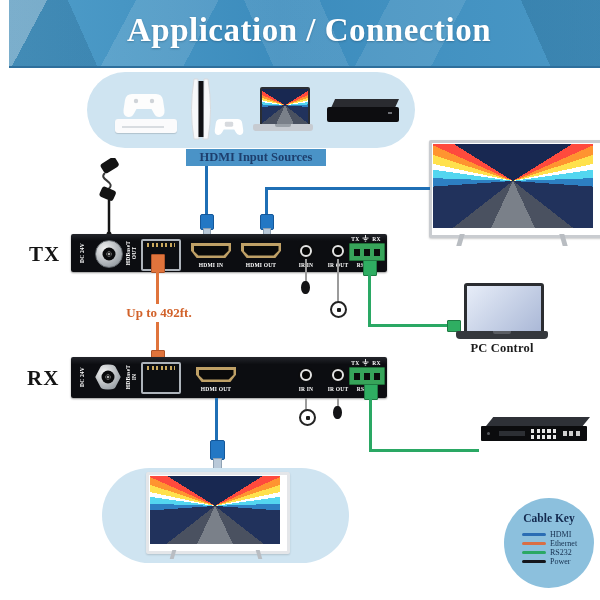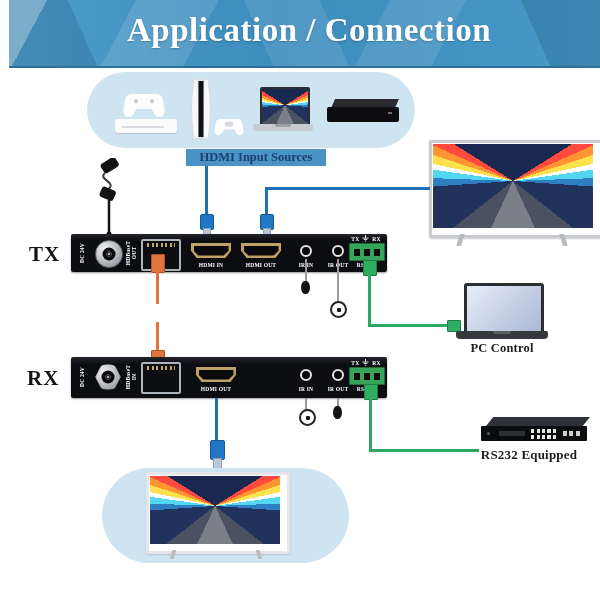--- a/index.html
+++ b/index.html
@@ -199,20 +199,21 @@
 
   <div class="abs wire" style="left:296px;top:259px;width:1.5px;height:23px;"></div>
   <div class="abs ir-bud" style="left:292px;top:281px;width:9px;height:13px;"></div>
   <div class="abs wire" style="left:328px;top:259px;width:1.5px;height:43px;"></div>
   <div class="abs ir-eye" style="left:321px;top:301px;width:13px;height:13px;">
       <span></span>
     </div>
 
   <div class="abs rj-plug" style="left:142px;top:254px;width:12px;height:17px;"></div>
   <div class="abs c-orange" style="left:147px;top:271px;width:3px;height:33px;"></div>
+  <div class="abs orange-label" style="left:100px;top:305px;width:100px;">Up to 492ft.</div>
   <div class="abs c-orange" style="left:147px;top:322px;width:3px;height:30px;"></div>
   <div class="abs rj-plug" style="left:142px;top:350px;width:12px;height:16px;"></div>
 
   <div class="abs grn-plug" style="left:354px;top:260px;width:12px;height:14px;"></div>
   <div class="abs c-green" style="left:358.5px;top:274px;width:3px;height:52px;"></div>
   <div class="abs c-green" style="left:358.5px;top:324px;width:84px;height:3px;"></div>
   <div class="abs grn-plug" style="left:438px;top:320px;width:12px;height:10px;"></div>
 
   <div class="abs" style="left:455px;top:283px;width:74px;height:48px;border:3px solid #2b2d31;border-radius:3px 3px 0 0;background:linear-gradient(135deg,#e7edf8,#a9b7d6);"></div>
   <div class="abs" style="left:447px;top:331px;width:92px;height:8px;background:#35383d;border-radius:2px 2px 4px 4px;">
@@ -283,23 +284,33 @@
   <div class="abs c-green" style="left:359.5px;top:449px;width:110px;height:3px;"></div>
 
   <div class="abs" style="left:477px;top:417px;width:104px;height:9px;background:#2e3137;clip-path:polygon(7% 0,100% 0,93% 100%,0 100%);"></div>
   <div class="abs" style="left:472px;top:426px;width:106px;height:15px;background:#0b0c0e;border-radius:1px;">
     <div class="abs" style="left:6px;top:6px;width:3px;height:3px;border-radius:50%;background:#55585e;"></div>
     <div class="abs" style="left:18px;top:5px;width:26px;height:5px;background:#2c2f34;"></div>
     <div class="abs" style="left:50px;top:3px;width:26px;height:4px;background:repeating-linear-gradient(90deg,#e8e8e8 0 3px,transparent 3px 5.5px);"></div>
     <div class="abs" style="left:50px;top:9px;width:26px;height:4px;background:repeating-linear-gradient(90deg,#e8e8e8 0 3px,transparent 3px 5.5px);"></div>
     <div class="abs" style="left:82px;top:5px;width:18px;height:5px;background:repeating-linear-gradient(90deg,#cfcfcf 0 4px,transparent 4px 6.5px);"></div>
   </div>
-  <div class="abs plainlabel" style="left:460px;top:447px;width:120px;font-size:13px;">RS232 Equipped</div>
 
   <div class="abs pill" style="left:93px;top:468px;width:247px;height:95px;"></div>
   <div class="abs tvframe" style="left:137px;top:472px;width:138px;height:76px;border:3px solid #e4e6e9;border-radius:2px;box-shadow:0 1px 2px rgba(0,0,0,.15);">
     <div class="abs city" style="left:1px;top:1px;width:130px;height:68px;"></div>
   </div>
   <div class="abs leg" style="left:162px;top:550px;width:4px;height:9px;transform:skewX(-16deg);"></div>
   <div class="abs leg" style="left:248px;top:550px;width:4px;height:9px;transform:skewX(16deg);"></div>
 
+  <div class="abs keycircle" style="left:495px;top:498px;width:90px;height:90px;">
+    <div class="abs keytitle" style="left:0;top:14px;width:90px;">Cable Key</div>
+    <div class="abs keyrow-line" style="left: 18px; top: 35px; width: 24px; background: rgb(42, 109, 180);"></div>
+    <div class="abs keyrow-label" style="left:46px;top:32px;">HDMI</div>
+    <div class="abs keyrow-line" style="left: 18px; top: 44px; width: 24px; background: rgb(217, 111, 69);"></div>
+    <div class="abs keyrow-label" style="left:46px;top:41px;">Ethernet</div>
+    <div class="abs keyrow-line" style="left: 18px; top: 53px; width: 24px; background: rgb(42, 168, 100);"></div>
+    <div class="abs keyrow-label" style="left:46px;top:50px;">RS232</div>
+    <div class="abs keyrow-line" style="left: 18px; top: 62px; width: 24px; background: rgb(20, 22, 28);"></div>
+    <div class="abs keyrow-label" style="left:46px;top:59px;">Power</div>
+  </div>
 
 </div>
 
 </body></html>

